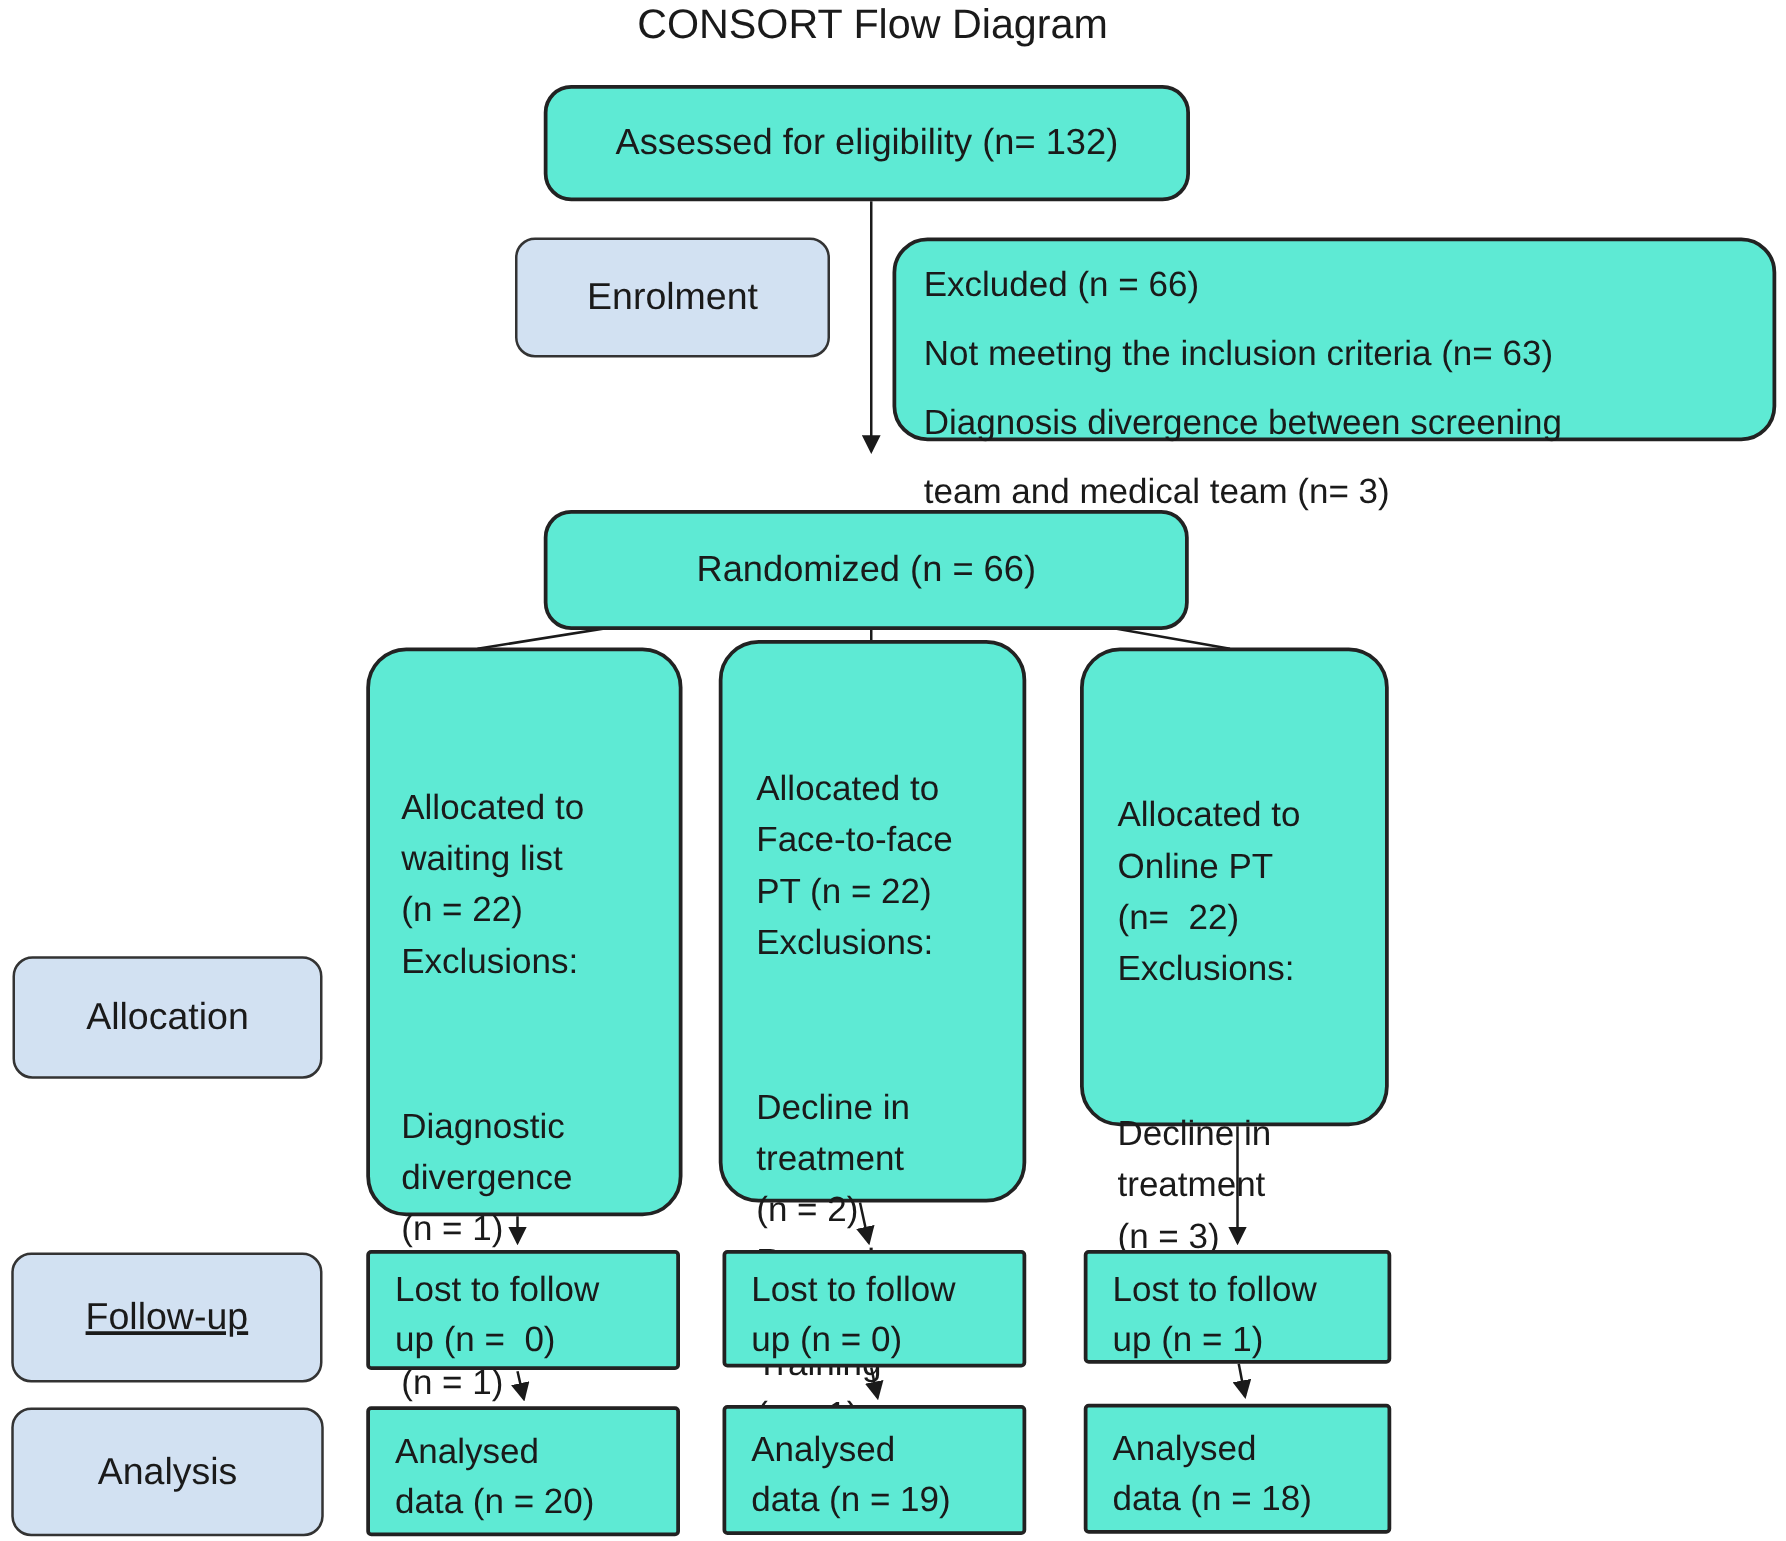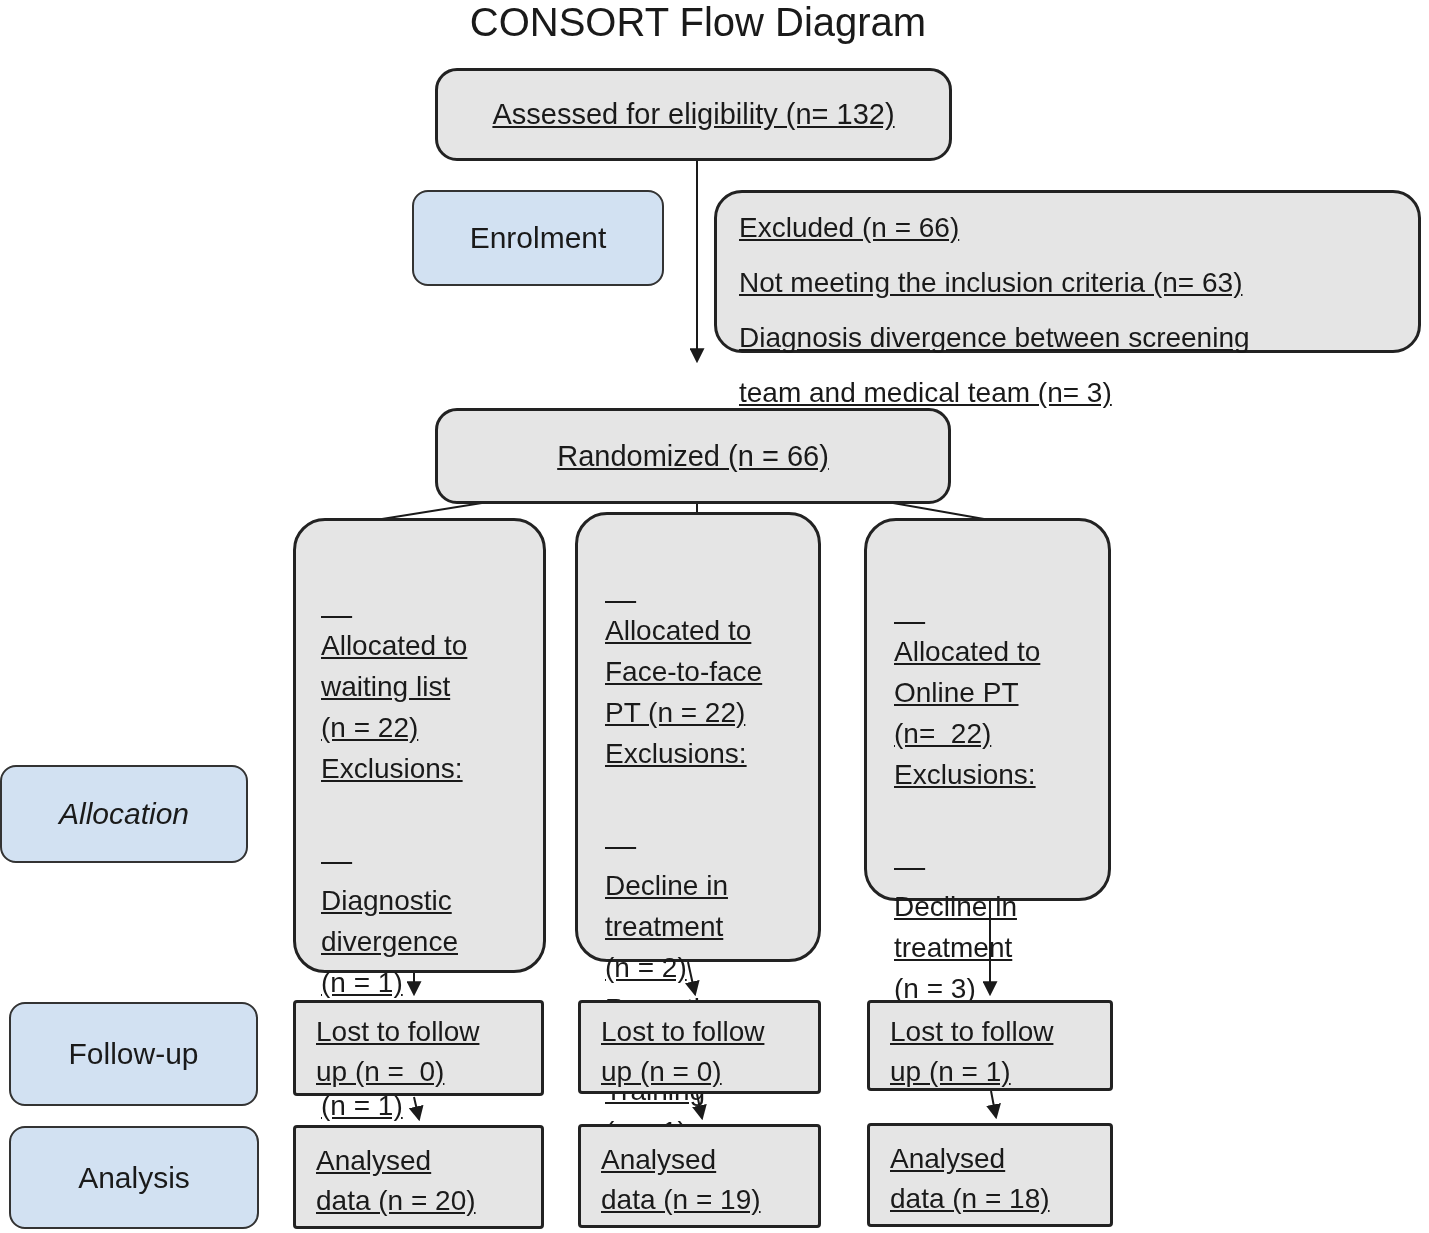--- a/index.html
+++ b/index.html
@@ -21,29 +21,28 @@
   }
   .connectors {
     position:absolute; left:0; top:0;
     width:1429px; height:1233px;
     pointer-events:none;
   }
   .connectors line { stroke:#1a1a1a; stroke-width:2; }
   .page-title {
     position:absolute; left:0; top:6; width:1396px;
     text-align:center;
-    font-size:40px;
+    font-size:33px;
   }
   .flow-box {
     position:absolute;
-    background:#e5e5e5;
+    background:#5eead4;
     border:3px solid var(--box-border);
     white-space:pre-wrap;
     font-size:28px;
-    text-decoration:underline;
   }
   .center-box {
     display:flex; align-items:center; justify-content:center;
     border-radius:22px;
     font-size:29px;
   }
   .stage-box {
     position:absolute;
     background:var(--stage-fill);
     border:2px solid #333333;
@@ -61,30 +60,30 @@
   }
   .randomized { left:435px; top:372px; width:516px; height:96px;margin-top:36px; }
   .alloc-box {
     border-radius:32px;
     line-height:41px;
   }
   .alloc-1 { left:293px; top:518px; width:253px; height:455px; padding:22px 8px 0 25px; }
   .alloc-2 { left:575px; top:512px; width:246px; height:450px; padding:13px 8px 0 27px; }
   .alloc-3 { left:864px; top:518px; width:247px; height:383px; padding:28px 8px 0 27px; }
   .alloc-box .exclusions { margin-top:9px; white-space:pre-wrap; }
-  .stage-allocation { left:0; top:765px; width:248px; height:98px;font-style:italic; }
+  .stage-allocation { left:10px; top:765px; width:248px; height:98px; }
   .small-box {
     border-radius:4px;
     line-height:40px;
     padding:9px 0 0 20px;
   }
   .lost-1 { left:293px; top:1000px; width:251px; height:96px; }
   .lost-2 { left:578px; top:1000px; width:243px; height:94px; }
   .lost-3 { left:867px; top:1000px; width:246px; height:91px; }
-  .stage-followup { left:9px; top:1002px; width:249px; height:104px; }
+  .stage-followup { left:9px; top:1002px; width:249px; height:104px;text-decoration:underline; }
   .analysed-1 { left:293px; top:1125px; width:251px; height:104px; padding-top:13px; }
   .analysed-2 { left:578px; top:1124px; width:243px; height:104px; padding-top:13px; }
   .analysed-3 { left:867px; top:1123px; width:246px; height:104px; padding-top:13px; }
   .stage-analysis { left:9px; top:1126px; width:250px; height:103px;text-align:right; }
 </style>
 </head>
 <body>
 
 <div class="diagram">
 

